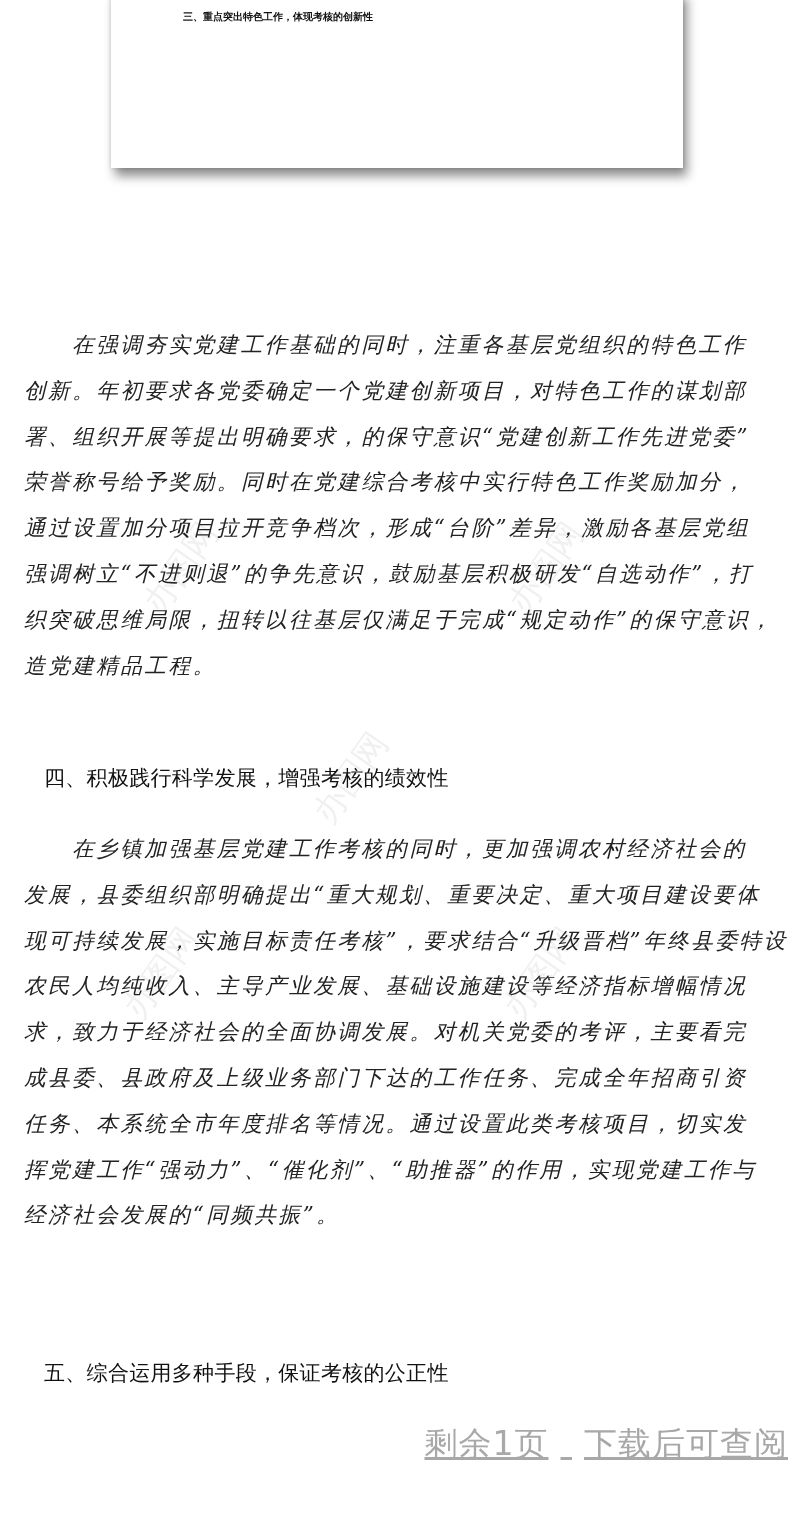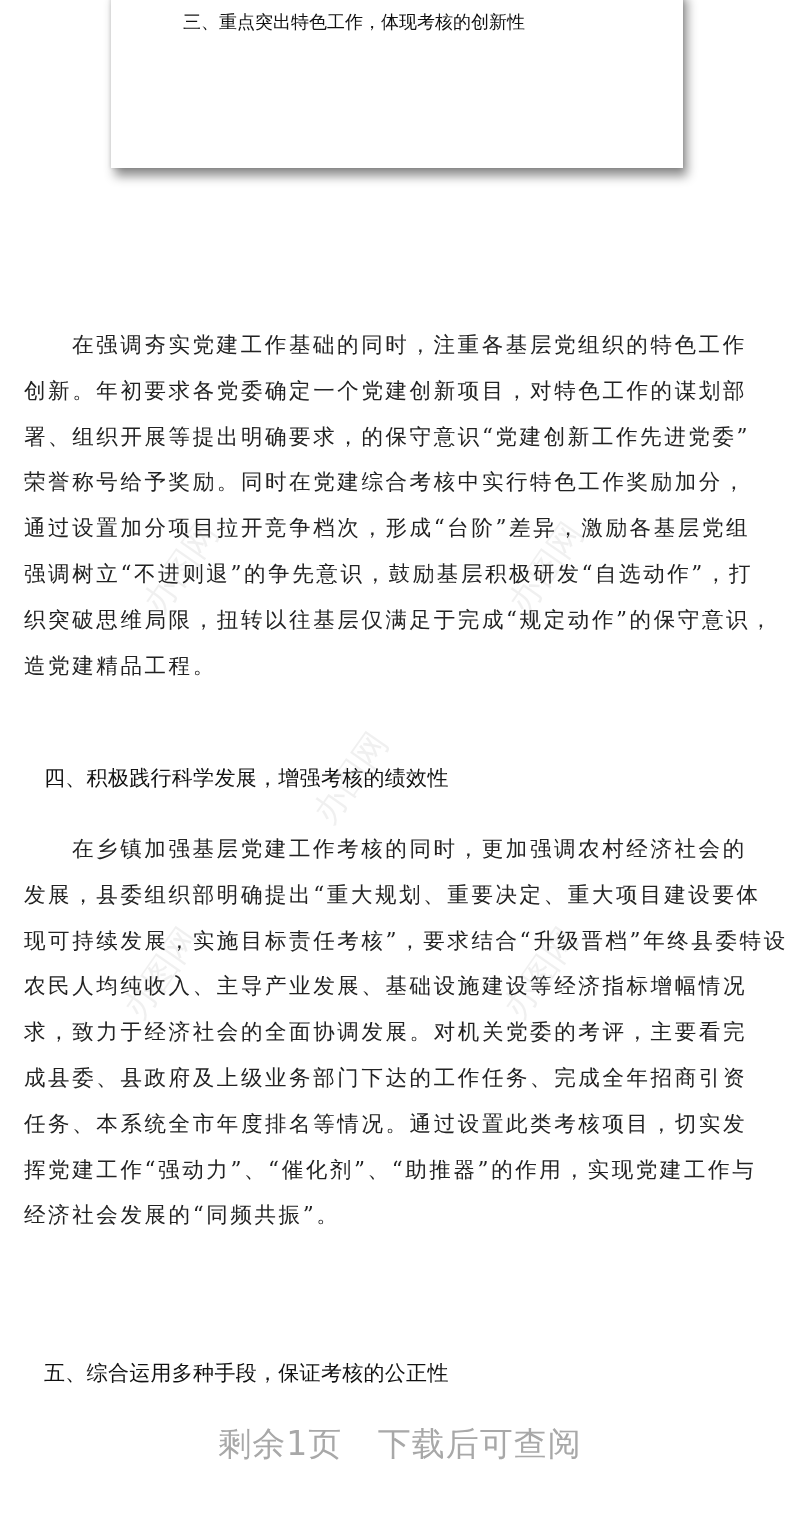--- a/index.html
+++ b/index.html
@@ -1,29 +1,29 @@
 <!DOCTYPE html>
 <html><head>
 <meta charset="utf-8">
 <style>
   html, body { margin:0; padding:0; background:#ffffff; }
   body { width:800px; height:1525px; position:relative; overflow:hidden;
          font-family:"DejaVu Sans", "Liberation Sans", sans-serif; color:#1a1a1a; }
   .page-card { position:absolute; left:111px; top:-10px; width:572px; height:178px;
                background:#fff; box-shadow: 4px 8px 10px rgba(0,0,0,0.45), 0 0 4px rgba(0,0,0,0.15); }
-  .card-heading { position:absolute; left:72px; top:20px; font-size:18px; color:#111; white-space:nowrap; }
+  .card-heading { position:absolute; left:72px; top:20px; font-size:10px; color:#111; white-space:nowrap;font-weight:bold; }
   .section-heading { position:absolute; left:44px; font-size:21px; color:#111; white-space:nowrap; letter-spacing:0.3px;margin-top:21px; }
   .para { position:absolute; left:24px; width:770px; font-family:"DejaVu Serif","Liberation Serif",serif;
           font-size:21.5px; color:#222; }
-  .para .line { height:45.8px; line-height:45.8px; white-space:nowrap; letter-spacing:2.6px; }
+  .para .line { height:45.8px; line-height:45.8px; white-space:nowrap; letter-spacing:2.6px;font-style:italic; }
   .para .line.first { padding-left:48px; }
   .watermark { position:absolute; font-size:34px; color:rgba(0,0,0,0.06); transform:rotate(-55deg);
                white-space:nowrap; font-family:"DejaVu Sans", sans-serif; pointer-events:none; }
-  .remaining { position:absolute; left:0; width:800px; top:1422px; text-align:center;
-               font-size:33px; color:#a8a8a8; letter-spacing:1px; }
+  .remaining { position:absolute; left:0; width:800px; top:1422px; text-align:right;
+               font-size:33px; color:#a8a8a8; letter-spacing:1px;text-decoration:underline; }
   .remaining span { margin:0 12px; }
 </style>
 </head>
 <body>
 
 <div class="page-card">
   <div class="card-heading">三、重点突出特色工作，体现考核的创新性</div>
 </div>
 
 <div class="watermark" style="left:130px; top:545px;">办图网</div>

